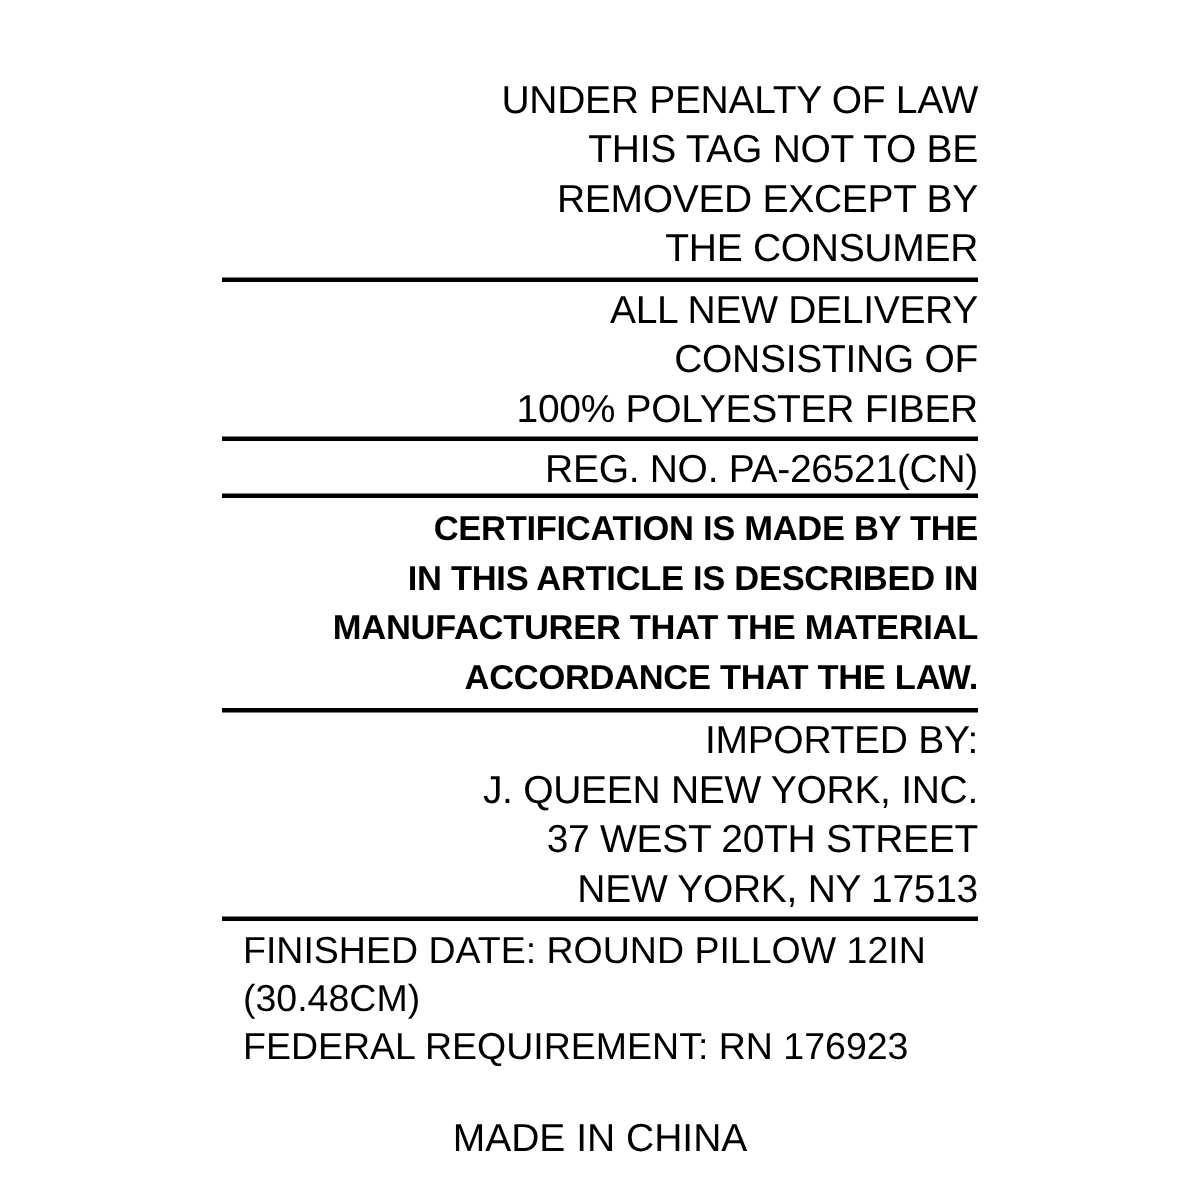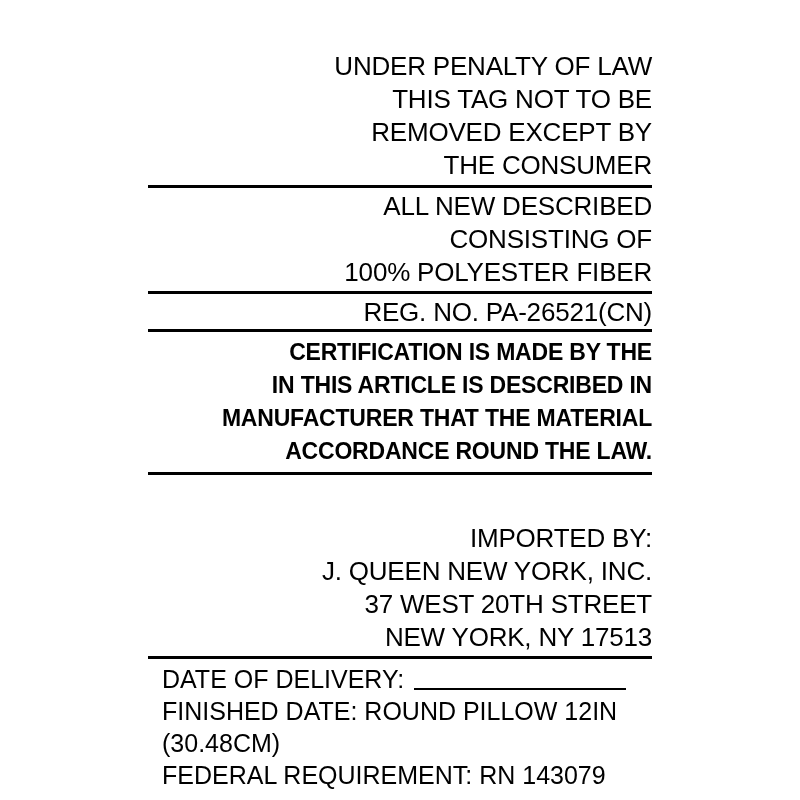--- a/index.html
+++ b/index.html
@@ -51,21 +51,20 @@
     padding-top: 2px;
     padding-bottom: 0;
   }
   .block-cert {
     padding-top: 4px;
     padding-bottom: 4px;
   }
   .block-imp {
     padding-top: 2px;
     padding-bottom: 2px;
-    margin-top: 45px;
   }
   .block-details {
     padding-top: 4px;
     padding-left: 14px;
     padding-bottom: 6px;
   }
   .detail-line {
     text-align: left;
     font-size: 25px;
     line-height: 32px;
@@ -95,56 +94,52 @@
   <div class="section block-top">
     <div class="line">UNDER PENALTY OF LAW</div>
     <div class="line">THIS TAG NOT TO BE</div>
     <div class="line">REMOVED EXCEPT BY</div>
     <div class="line">THE CONSUMER</div>
   </div>
 
   <div class="rule"></div>
 
   <div class="section block-mid">
-    <div class="line">ALL NEW DESCRIBED</div>
+    <div class="line">ALL NEW DELIVERY</div>
     <div class="line">CONSISTING OF</div>
     <div class="line">100% POLYESTER FIBER</div>
   </div>
 
   <div class="rule"></div>
 
   <div class="section block-reg">
     <div class="line">REG. NO. PA-26521(CN)</div>
   </div>
 
   <div class="rule"></div>
 
   <div class="section block-cert">
     <div class="line small">CERTIFICATION IS MADE BY THE</div>
     <div class="line small">IN THIS ARTICLE IS DESCRIBED IN</div>
     <div class="line small">MANUFACTURER THAT THE MATERIAL</div>
-    <div class="line small">ACCORDANCE ROUND THE LAW.</div>
+    <div class="line small">ACCORDANCE THAT THE LAW.</div>
   </div>
 
   <div class="rule"></div>
 
   <div class="section block-imp">
     <div class="line">IMPORTED BY:</div>
     <div class="line">J. QUEEN NEW YORK, INC.</div>
     <div class="line">37 WEST 20TH STREET</div>
     <div class="line">NEW YORK, NY 17513</div>
   </div>
 
   <div class="rule"></div>
 
   <div class="section block-details">
-    <div class="detail-line">
-      <span>DATE OF DELIVERY:</span>
-      <span class="blank-fill"></span>
-    </div>
     <div class="detail-line">FINISHED DATE: ROUND PILLOW 12IN</div>
     <div class="detail-line">(30.48CM)</div>
-    <div class="detail-line">FEDERAL REQUIREMENT: RN 143079</div>
+    <div class="detail-line">FEDERAL REQUIREMENT: RN 176923</div>
   </div>
 
   <div class="made-in">MADE IN CHINA</div>
 
 </div>
 
 </body></html>

